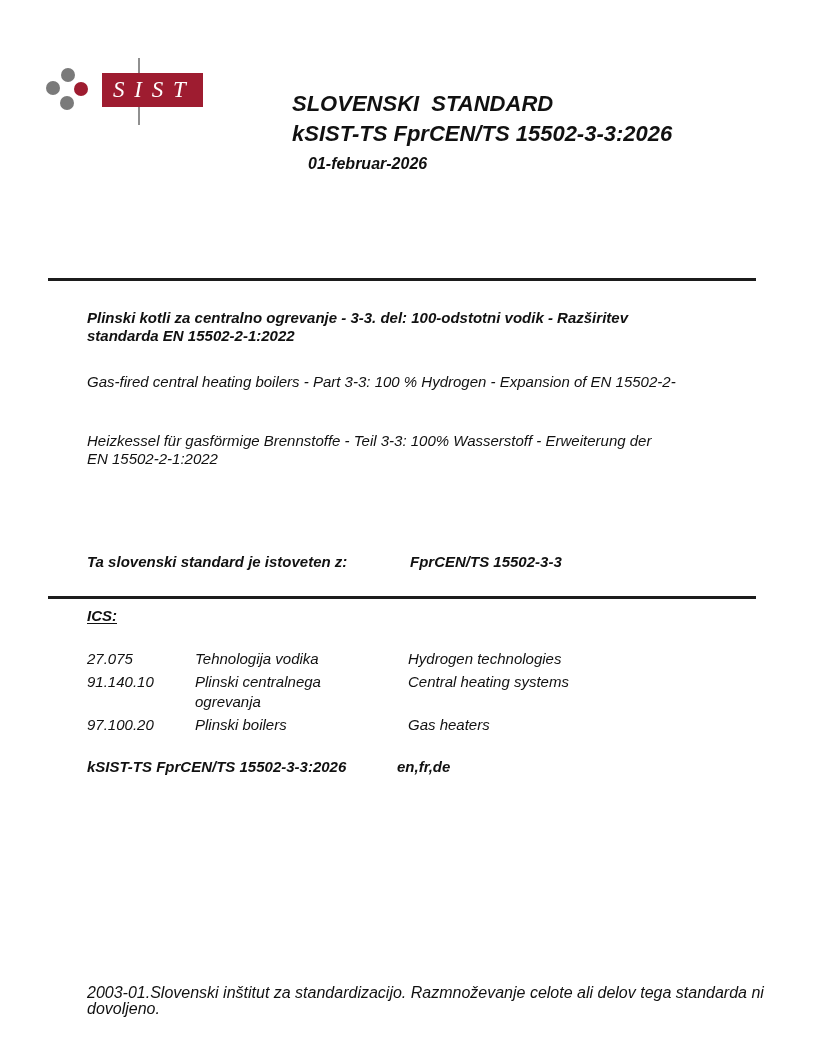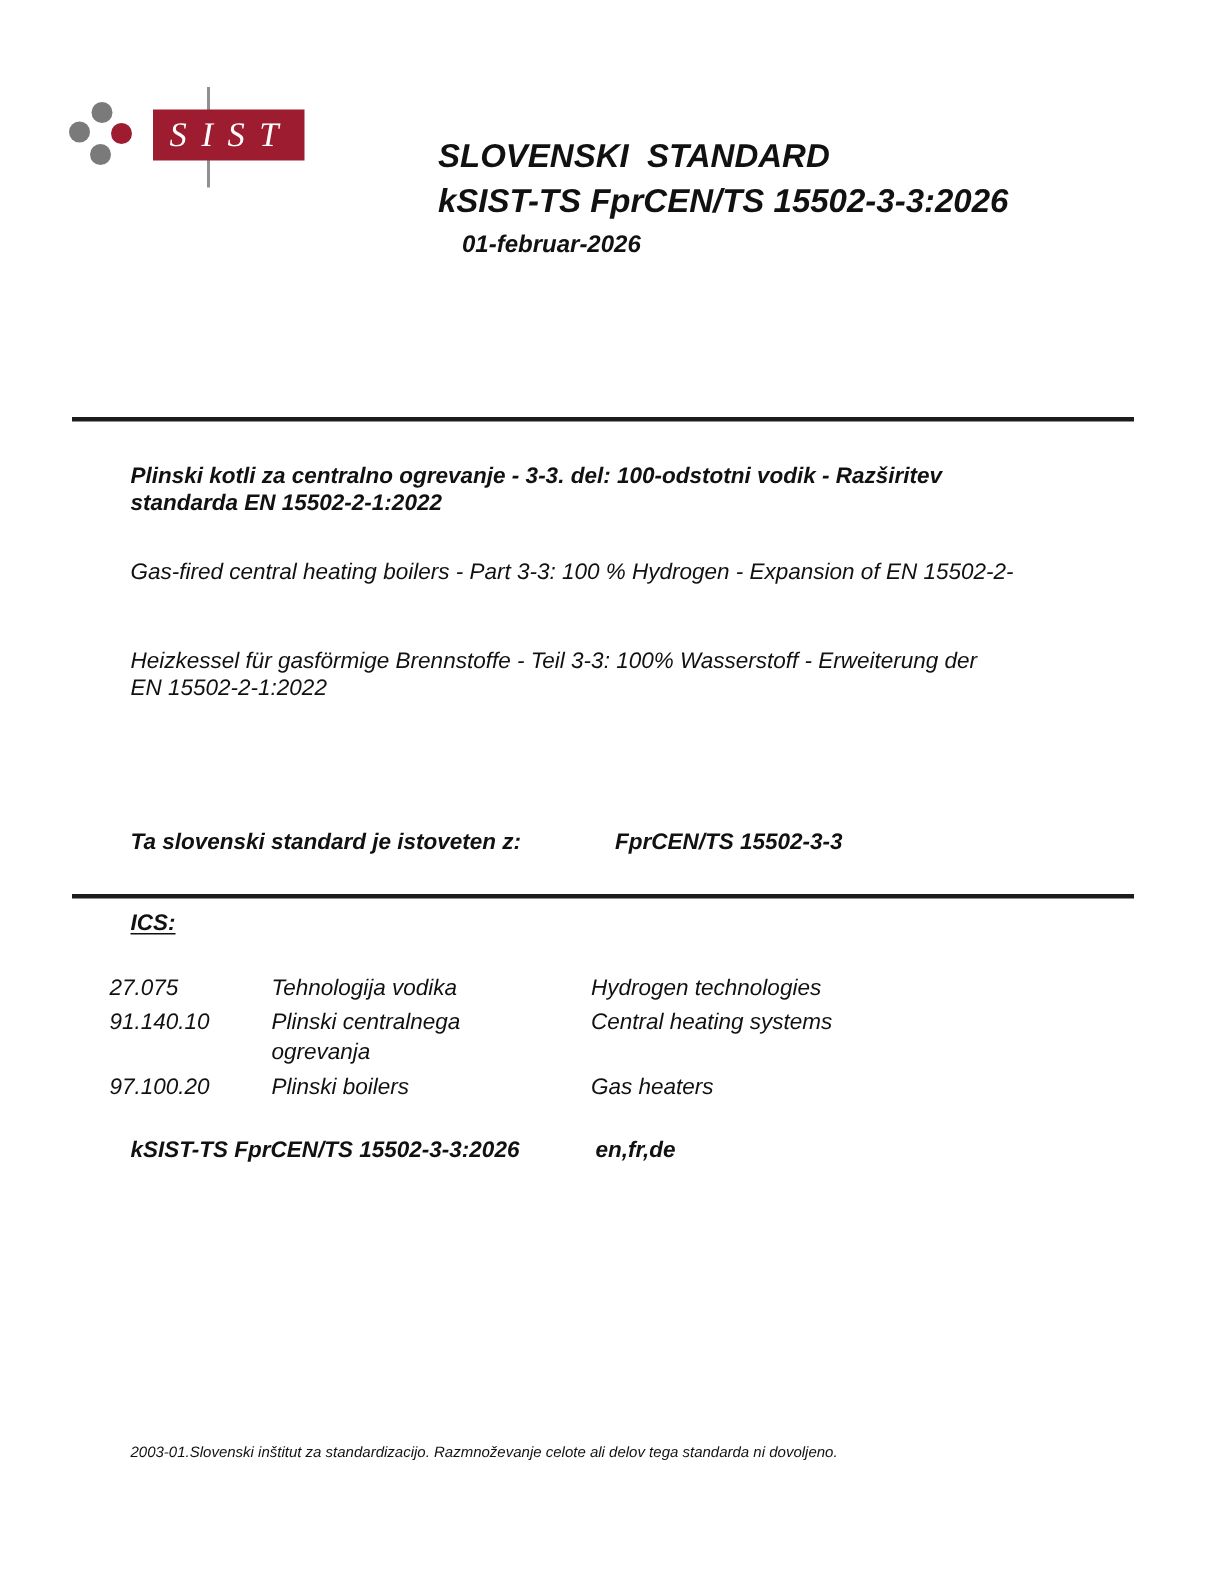--- a/index.html
+++ b/index.html
@@ -48,34 +48,34 @@
   
   .equiv { position: absolute; left: 87px; top: 553px; width: 660px; font-size: 15px; font-weight: bold; }
   .equiv-value { position: absolute; left: 323px; top: 0; }
 
   
   .ics-heading {
     position: absolute; left: 87px; top: 607px;
     font-size: 15px; font-weight: bold;
     text-decoration: underline; text-underline-offset: 2px;
   }
-  .ics-table { position: absolute; left: 73px; top: 649px; width: 650px; font-size: 15px; line-height: 20px; }
+  .ics-table { position: absolute; left: 87px; top: 649px; width: 650px; font-size: 15px; line-height: 20px; }
   .ics-row { display: flex; margin-bottom: 3px; }
   .ics-code { width: 108px; flex: 0 0 108px; }
   .ics-sl   { width: 213px; flex: 0 0 213px; box-sizing: border-box; padding-right: 45px; }
   .ics-en   { flex: 1 1 auto; }
 
   
   .ref { position: absolute; left: 87px; top: 758px; width: 660px; font-size: 15px; font-weight: bold; }
   .ref-langs { position: absolute; left: 310px; top: 0; }
 
   
   .footer {
-    position: absolute; left: 87px; top: 961px; width: 680px;
-    font-size: 10px; line-height: 16px;
+    position: absolute; left: 87px; top: 985px; width: 680px;
+    font-size: 16px; line-height: 16px;
   }
 </style>
 </head>
 <body>
 
 <div class="page">
 
   <div class="logo">
     <span class="dot dot-top" style="background: rgb(122, 122, 122);"></span>
     <span class="dot dot-left" style="background: rgb(122, 122, 122);"></span>

